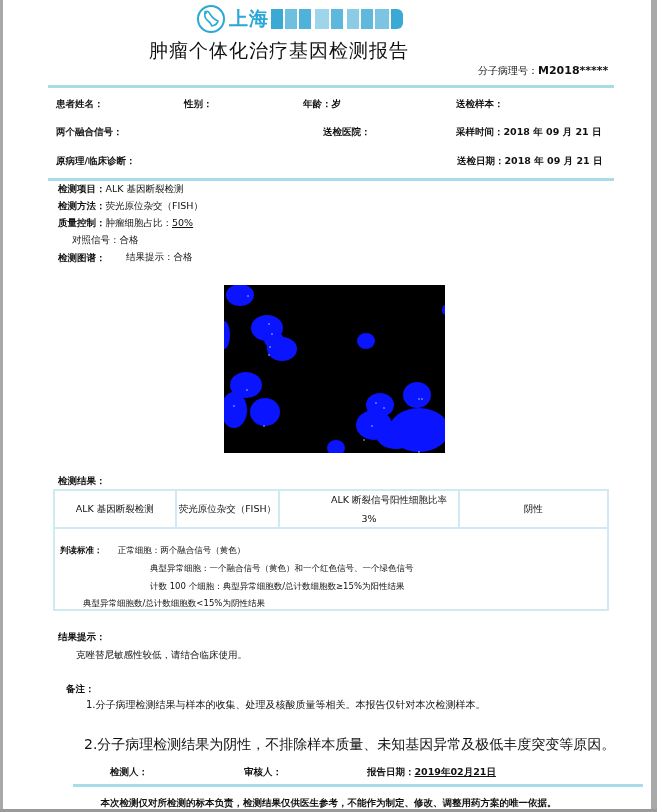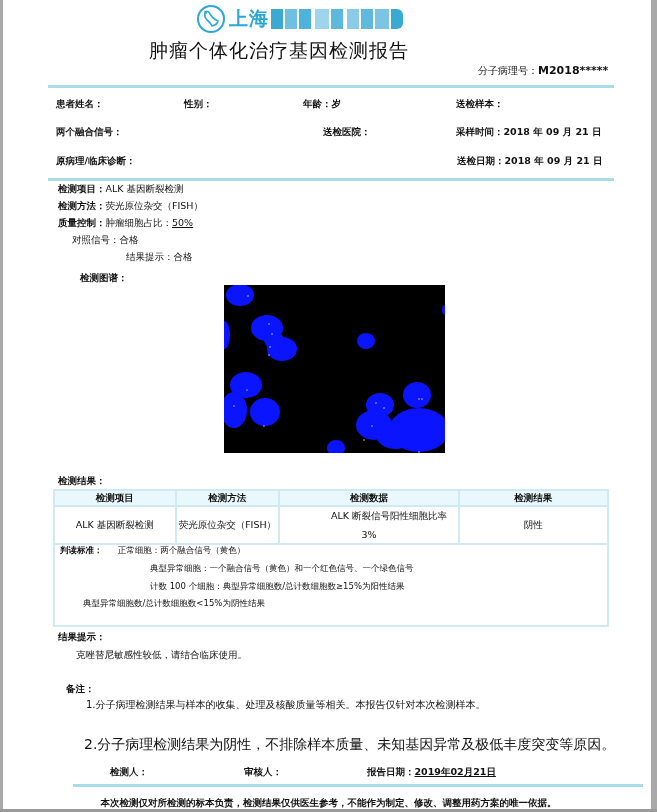--- a/index.html
+++ b/index.html
@@ -97,21 +97,21 @@
   <b>检测项目：</b><span>ALK 基因断裂检测</span>
 </div>
 <div class="section" style="left:58px;top:200px;">
   <b>检测方法：</b><span>荧光原位杂交（FISH）</span>
 </div>
 <div class="section" style="left:58px;top:217px;">
   <b>质量控制：</b><span>肿瘤细胞占比：</span><span class="u">50%</span>
 </div>
 <div class="section" style="left:72px;top:234px;">对照信号：合格</div>
 <div class="section" style="left:126px;top:251px;">结果提示：合格</div>
-<div class="section" style="left:58px;top:272px;margin-left:22px;"><b>检测图谱：</b></div>
+<div class="section" style="left:58px;top:252px;"><b>检测图谱：</b></div>
 
 <div class="image-box">
   <svg width="221" height="168" viewBox="0 0 221 168">
     <rect width="221" height="168" fill="#000"></rect>
     <g fill="#0a14ff">
       <ellipse cx="16" cy="10" rx="14" ry="11"></ellipse>
       <ellipse cx="43" cy="43" rx="16" ry="13"></ellipse>
       <ellipse cx="58" cy="64" rx="15" ry="12"></ellipse>
       <ellipse cx="50" cy="55" rx="10" ry="9"></ellipse>
       <ellipse cx="0" cy="50" rx="6" ry="14"></ellipse>
@@ -150,26 +150,20 @@
 <div class="section" style="left:58px;top:475px;"><b>检测结果：</b></div>
 
 <table class="result">
   <colgroup>
       <col style="width:122px">
       <col style="width:104px">
       <col style="width:180px">
       <col style="width:150px">
     </colgroup>
   <tbody>
-      <tr>
-    <th>检测项目</th>
-    <th>检测方法</th>
-    <th>检测数据</th>
-    <th>检测结果</th>
-  </tr>
   <tr>
     <td>ALK 基因断裂检测</td>
     <td>荧光原位杂交（FISH）</td>
     <td>
       <div style="margin-bottom:6px;padding-left:40px;">ALK 断裂信号阳性细胞比率</div>
       <div>3%</div>
     </td>
     <td>阴性</td>
   </tr>
   <tr>

